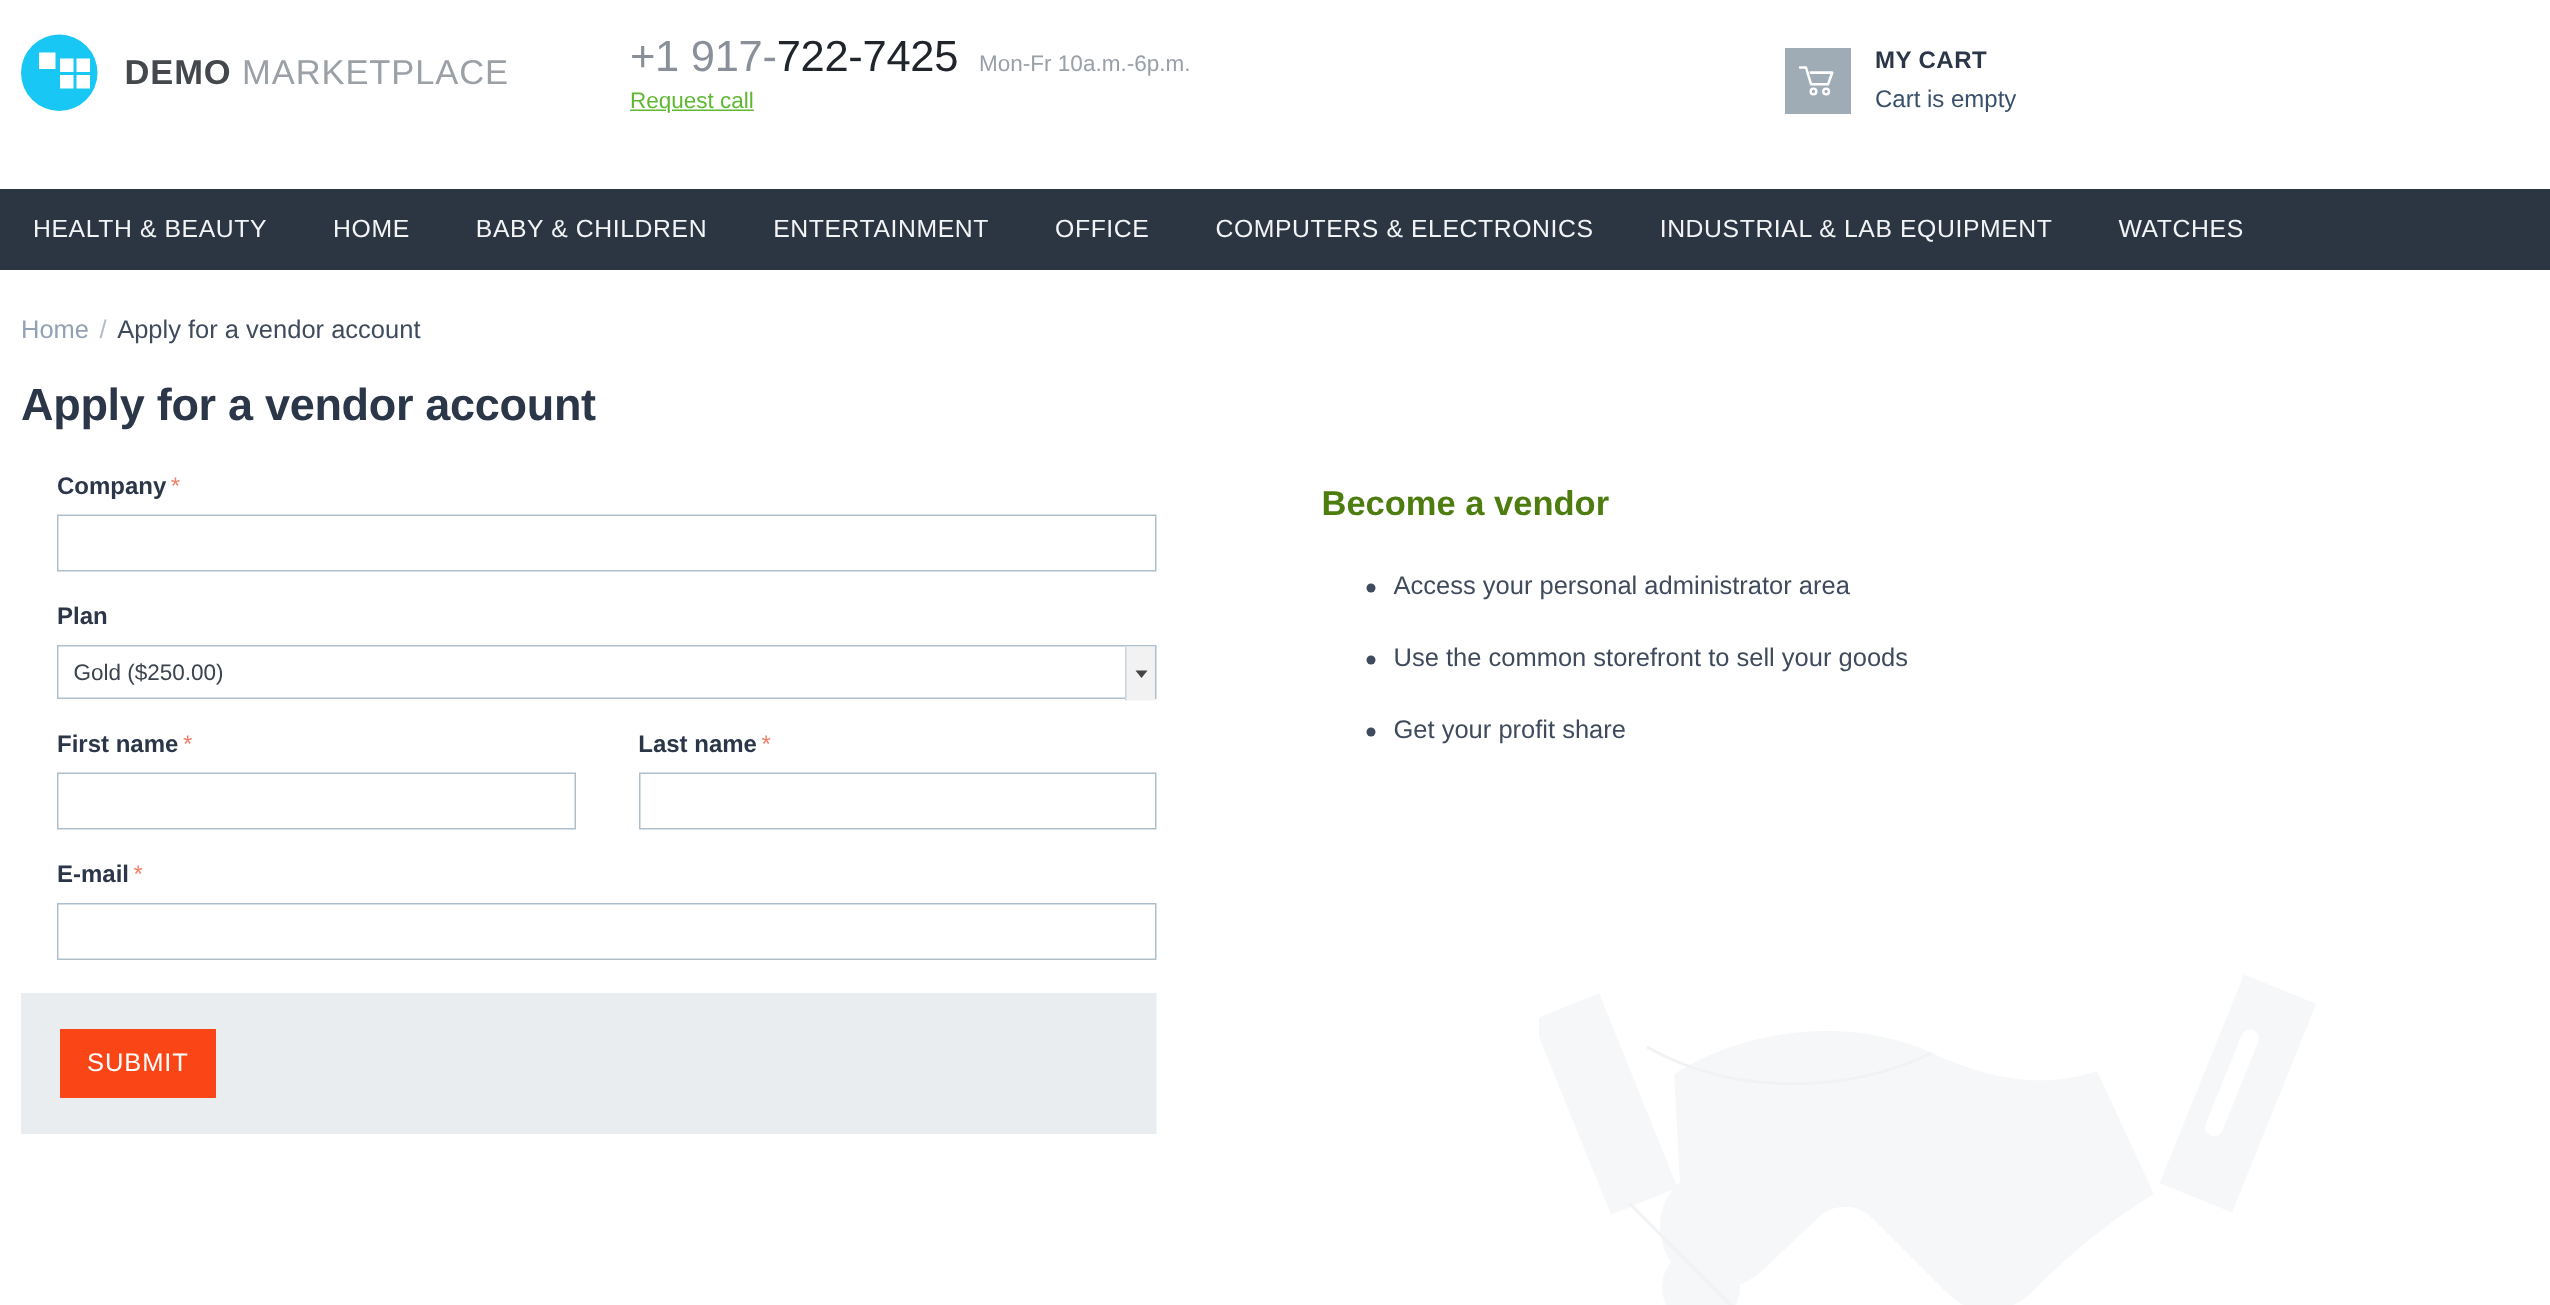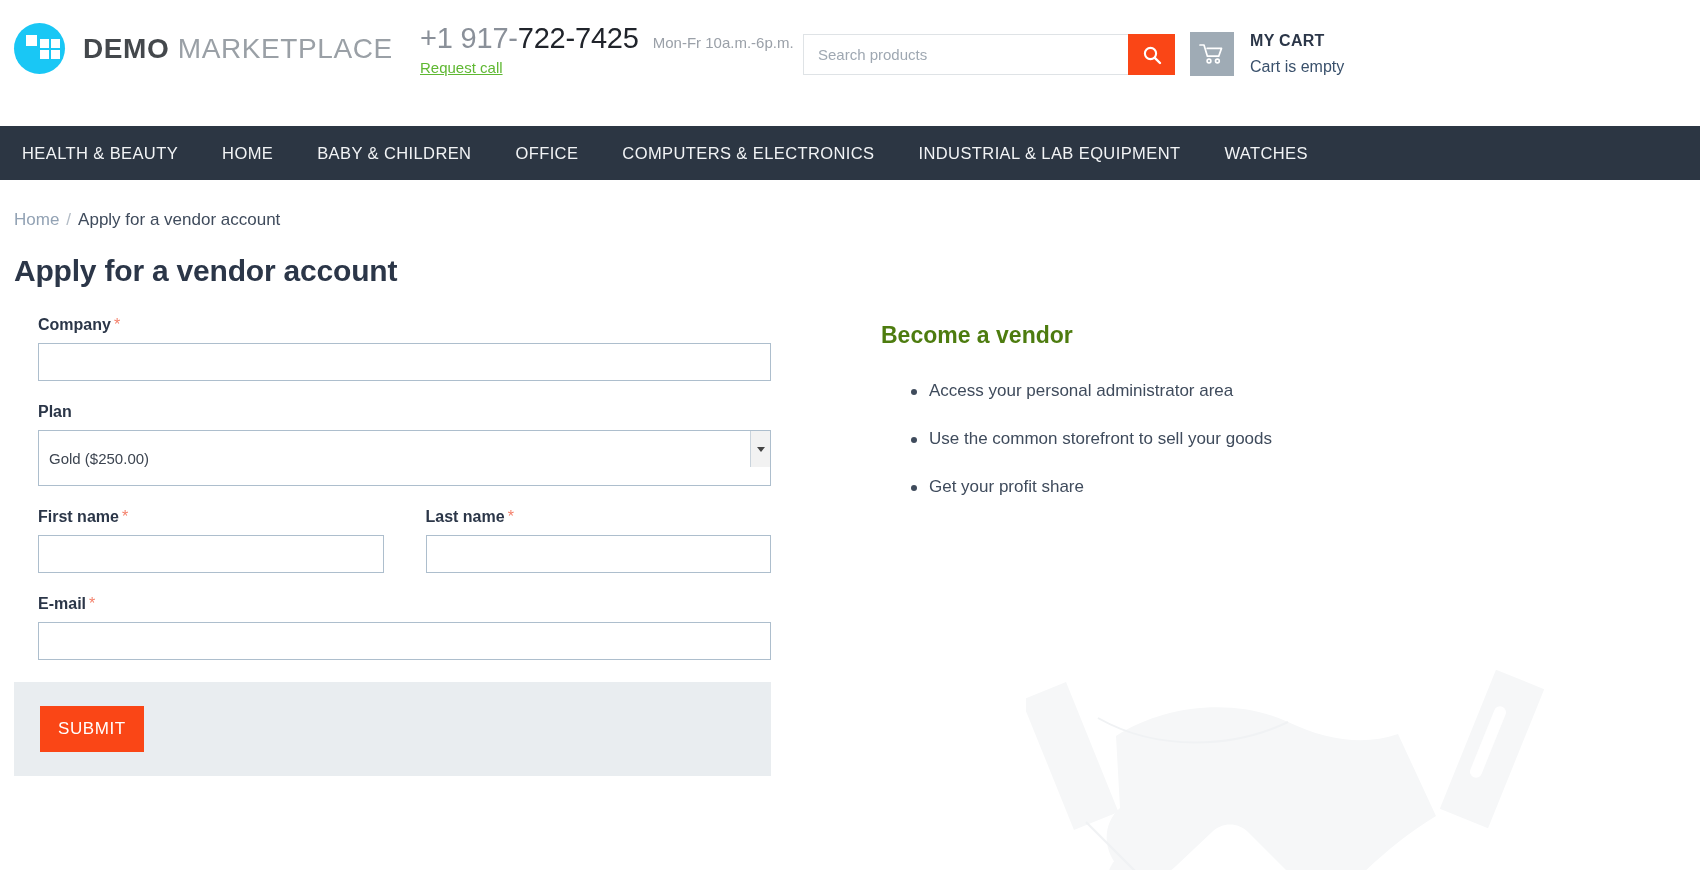--- a/index.html
+++ b/index.html
@@ -33,21 +33,21 @@
     position: absolute;
     background: #ffffff;
   }
   .logo-mark .sq-big { left: 12px; top: 12px; width: 11px; height: 11px; }
   .logo-mark .sq-a   { left: 26px; top: 16px; width: 9px; height: 9px; }
   .logo-mark .sq-b   { left: 37px; top: 16px; width: 9px; height: 9px; }
   .logo-mark .sq-c   { left: 26px; top: 27px; width: 9px; height: 9px; }
   .logo-mark .sq-d   { left: 37px; top: 27px; width: 9px; height: 9px; }
   .logo-text {
     margin-left: 18px;
-    font-size: 28px;
+    font-size: 23px;
     letter-spacing: 0.6px;
     white-space: nowrap;
   }
   .logo-text .b { font-weight: bold; color: #44484c; }
   .logo-text .n { font-weight: normal; color: #9aa0a6; }
 
   .phone-block {
     position: absolute;
     left: 420px; top: 22px;
     white-space: nowrap;
@@ -185,21 +185,21 @@
     padding: 0 10px;
     outline: none;
     color: #333;
     font-family: "Liberation Sans", sans-serif;
   }
   .field { margin-bottom: 22px; margin-left: 24px; }
 
   .select-wrap { position: relative; width: 100%; }
   .select-input {
     width: 100%;
-    height: 56px;
+    height: 36px;
     border: 1px solid #adbecd;
     background: #fff;
     font-size: 15px;
     color: #3c4450;
     padding: 0 28px 0 10px;
     outline: none;
     appearance: none;
     -webkit-appearance: none;
     font-family: "Liberation Sans", sans-serif;
     cursor: pointer;
@@ -300,29 +300,20 @@
   </div>
 
   <div class="phone-block">
     <div class="phone-line">
       <div class="phone-num"><span>+1 917-</span><b>722-7425</b></div>
       <div class="phone-hours">Mon-Fr 10a.m.-6p.m.</div>
     </div>
     <a class="request-call">Request call</a>
   </div>
 
-  <div class="search-block">
-    <input class="search-input" type="text" placeholder="Search products" style="">
-    <button class="search-btn">
-      <svg width="20" height="20" viewBox="0 0 20 20">
-        <circle cx="8.5" cy="8.5" r="5.6" fill="none" stroke="#ffffff" stroke-width="2.1"></circle>
-        <line x1="12.8" y1="12.8" x2="18" y2="18" stroke="#ffffff" stroke-width="2.4" stroke-linecap="round"></line>
-      </svg>
-    </button>
-  </div>
 
   <div class="cart-block">
     <div class="cart-icon-box">
       <svg width="26" height="22" viewBox="0 0 26 22">
         <path d="M1 2 h4 l3.4 11.2 h11.3 l2.8 -7.8 h-14.3" fill="none" stroke="#ffffff" stroke-width="1.7" stroke-linecap="round" stroke-linejoin="round"></path>
         <circle cx="10" cy="18" r="1.9" fill="none" stroke="#ffffff" stroke-width="1.6"></circle>
         <circle cx="18.4" cy="18" r="1.9" fill="none" stroke="#ffffff" stroke-width="1.6"></circle>
       </svg>
     </div>
     <div class="cart-text">
@@ -330,20 +321,21 @@
       <div class="cart-status">Cart is empty</div>
     </div>
   </div>
 
 </div>
 
 <div class="nav">
   <div class="nav-item">HEALTH &amp; BEAUTY</div>
   <div class="nav-item">HOME</div>
   <div class="nav-item">BABY &amp; CHILDREN</div>
+  <div class="nav-item">ENTERTAINMENT</div>
   <div class="nav-item">OFFICE</div>
   <div class="nav-item">COMPUTERS &amp; ELECTRONICS</div>
   <div class="nav-item">INDUSTRIAL &amp; LAB EQUIPMENT</div>
   <div class="nav-item">WATCHES</div>
 </div>
 
 <div class="page">
 
   <div class="breadcrumb">
     <span class="crumb-home">Home</span><span class="sep">/</span><span>Apply for a vendor account</span>

